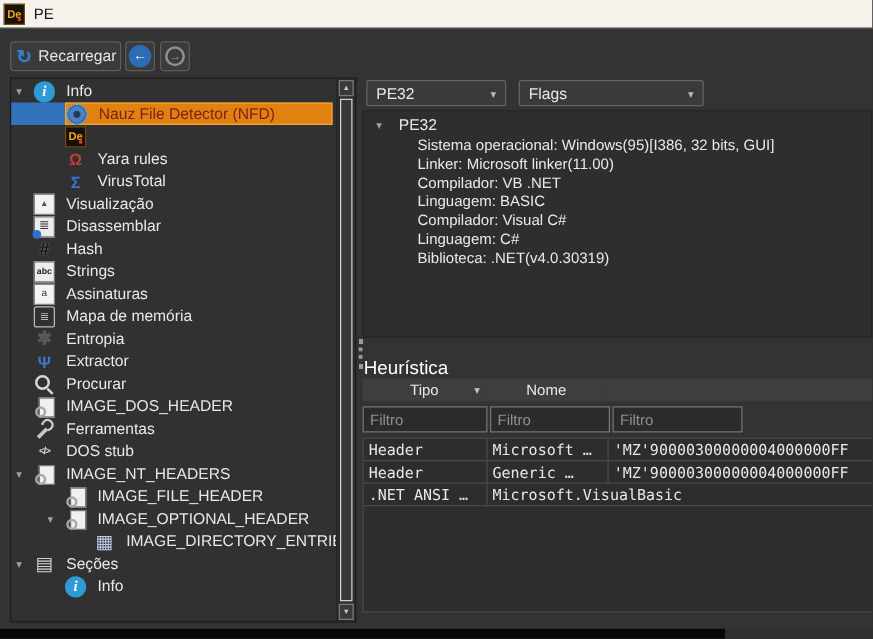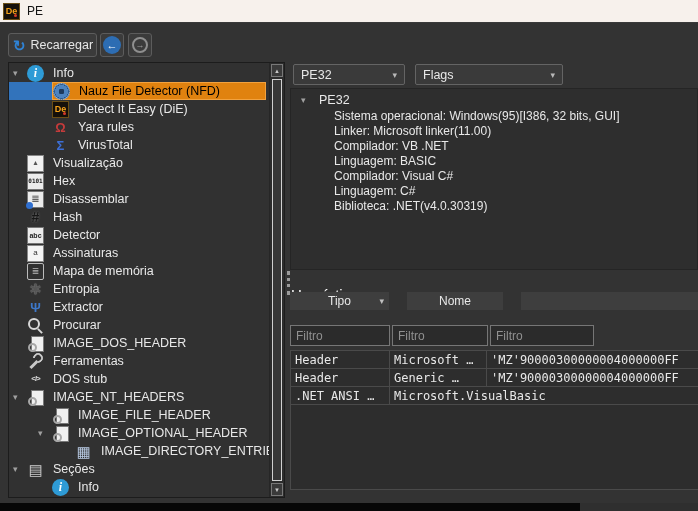--- a/index.html
+++ b/index.html
@@ -53,21 +53,21 @@
   .tree-rows { position:absolute; left:0; top:1px; right:16px; }
   .tree-row { height:18px; display:flex; align-items:center; font-size:12.5px; color:#e8e8e8; }
   .lead { height:18px; flex:none; display:flex; align-items:center; justify-content:flex-end; }
   .expander { width:14px; color:#a0a0a0; font-size:9px; text-align:left; }
   .row-content { display:flex; align-items:center; height:18px; padding-right:4px; }
   .label { padding:1px 3px; white-space:nowrap; }
   .tree-row.selected .lead { background:#3273bb; }
   .tree-row.selected .row-content {
     background:#e0820f; border:1px solid #f2a23f; flex:1; margin-right:2px; height:18px;
   }
-  .tree-row.selected .label { color:#000000; }
+  .tree-row.selected .label { color:#7f1d1d; }
   
   .icon {
     width:17px; height:17px; display:inline-flex; align-items:center; justify-content:center;
     margin-right:6px; flex:none; position:relative; font-size:10px; line-height:1;
   }
   .ic-info { background:#2e9bd6; border-radius:50%; color:#fff; font-family:"Liberation Serif",serif; font-style:italic; font-weight:bold; font-size:12px; }
   .ic-nfd  { border-radius:50%; border:1px dotted #9db8d8;
              background:radial-gradient(circle,#1d3a5f 0%,#1d3a5f 26%,#4d83c0 28%,#4d83c0 60%,#23456e 64%,#4d83c0 70%); }
   .ic-die  { background:#15100a; color:#f5a21b; font-weight:bold; font-size:9px; border:1px solid #6b4f16; }
   .ic-die::after { content:""; position:absolute; right:2px; bottom:2px; width:3px; height:3px; background:#d43a2a; border-radius:50%; }
@@ -113,21 +113,21 @@
   .detail-panel {
     position:absolute; left:290px; top:88px; width:408px; height:182px;
     background:#2e2e2e; border:1px solid #252525;
   }
   .detect-node { display:flex; align-items:center; gap:4px; padding:4px 0 2px 10px; color:#e9e9e9; font-size:12.5px; }
   .detect-lines { padding-left:43px; }
   .detect-line { font-size:12px; color:#e9e9e9; line-height:15px; white-space:nowrap; }
   .splitter { position:absolute; left:287px; top:271px; width:0; height:24px; border-left:3px dotted #9a9a9a; }
   .heur-title { position:absolute; left:291px; top:286px; font-size:15px; color:#ffffff; }
   
-  .t-header { position:absolute; left:290px; top:292px; width:408px; display:flex; gap:18px; }
+  .t-header { position:absolute; left:290px; top:303px; width:408px; display:flex; gap:0; }
   .th {
     height:18px; background:#3e3e3e; color:#e8e8e8; font-size:12px;
     display:flex; align-items:center; justify-content:center; position:relative;
   }
   .th-tipo { width:99px; } .th-nome { width:96px; } .th-rest { flex:1; }
   .th-sort { position:absolute; right:5px; color:#c0c0c0; font-size:9px; }
   .t-filters { position:absolute; left:290px; top:325px; width:408px; display:flex; }
   .filter-input {
     height:21px; background:#2b2b2b; border:1px solid #767676; color:#eee;
     font-size:12px; padding:0 5px; outline:none;
@@ -186,21 +186,20 @@
         <span class="lead" style="width: 43px;"></span>
         <span class="row-content">
           <span class="icon ic-nfd"></span>
           <span class="label">Nauz File Detector (NFD)</span>
         </span>
       </div>
       <div class="tree-row">
         <span class="lead" style="width: 43px;"></span>
         <span class="row-content">
           <span class="icon ic-die">De</span>
-          <span class="label">Detect It Easy (DiE)</span>
         </span>
       </div>
       <div class="tree-row">
         <span class="lead" style="width: 43px;"></span>
         <span class="row-content">
           <span class="icon ic-yara">Ω</span>
           <span class="label">Yara rules</span>
         </span>
       </div>
       <div class="tree-row">
@@ -213,43 +212,36 @@
       <div class="tree-row">
         <span class="lead" style="width: 18px;"></span>
         <span class="row-content">
           <span class="icon ic-img">▴</span>
           <span class="label">Visualização</span>
         </span>
       </div>
       <div class="tree-row">
         <span class="lead" style="width: 18px;"></span>
         <span class="row-content">
-          <span class="icon ic-hex">0101</span>
-          <span class="label">Hex</span>
-        </span>
-      </div>
-      <div class="tree-row">
-        <span class="lead" style="width: 18px;"></span>
-        <span class="row-content">
           <span class="icon ic-dis">≣</span>
           <span class="label">Disassemblar</span>
         </span>
       </div>
       <div class="tree-row">
         <span class="lead" style="width: 18px;"></span>
         <span class="row-content">
           <span class="icon ic-hash">#</span>
           <span class="label">Hash</span>
         </span>
       </div>
       <div class="tree-row">
         <span class="lead" style="width: 18px;"></span>
         <span class="row-content">
           <span class="icon ic-str">abc</span>
-          <span class="label">Detector</span>
+          <span class="label">Strings</span>
         </span>
       </div>
       <div class="tree-row">
         <span class="lead" style="width: 18px;"></span>
         <span class="row-content">
           <span class="icon ic-sig">a</span>
           <span class="label">Assinaturas</span>
         </span>
       </div>
       <div class="tree-row">

